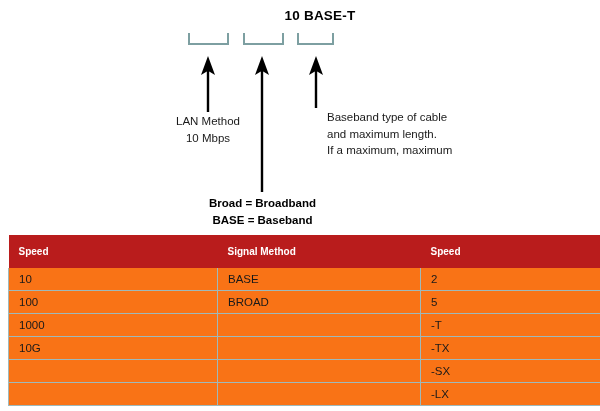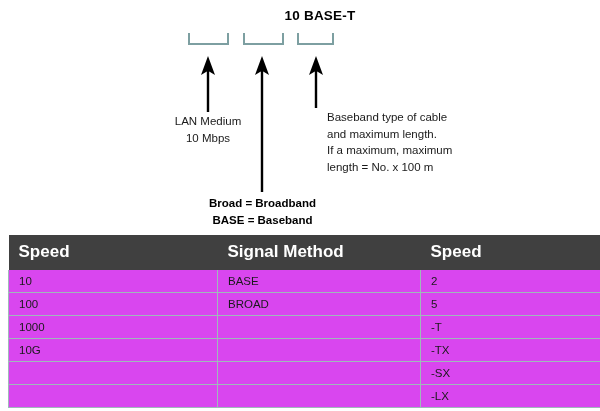--- a/index.html
+++ b/index.html
@@ -98,33 +98,33 @@
   }
 
   table.spec {
     width: 584px;
     border-collapse: collapse;
     table-layout: fixed;
     font-size: 11.5px;
   }
 
   table.spec th {
-    background: #404040;
+    background: #b91c1c;
     color: #ffffff;
-    font-size: 17px;
+    font-size: 10px;
     font-weight: bold;
     text-align: left;
     padding: 7px 0 8px 10px;
     height: 18px;
     border: none;
     position: relative;
   }
 
   table.spec td {
-    background: #d946ef;
+    background: #f97316;
     color: #1a1a1a;
     padding: 4px 0 4px 10px;
     height: 14px;
     border: 1px solid #9fb9ba;
     border-top: none;
   }
   table.spec tr td:first-child { border-left: 1px solid #9fb9ba; }
   table.spec tr:last-child td  { border-bottom: 1px solid #9fb9ba; }
 </style>
 </head>
@@ -150,29 +150,28 @@
     </svg>
   </div>
 
   <div class="arrow" id="arrow-medium">
     <svg width="18" height="52" viewBox="0 0 18 52">
       <path d="M9 0 L16 19 L10.2 15.4 L10.2 52 L7.8 52 L7.8 15.4 L2 19 Z" fill="#000000"></path>
     </svg>
   </div>
 
   <div class="note" id="note-speed">
-    <div>LAN Medium</div>
+    <div>LAN Method</div>
     <div>10 Mbps</div>
   </div>
 
   <div class="note" id="note-medium">
     <div>Baseband type of cable</div>
     <div>and maximum length.</div>
     <div>If a maximum, maximum</div>
-    <div>length = No. x 100 m</div>
   </div>
 
   <div id="note-signal">
     <div>Broad = Broadband</div>
     <div>BASE = Baseband</div>
   </div>
 
 </div>
 
 <div id="table-wrap">

